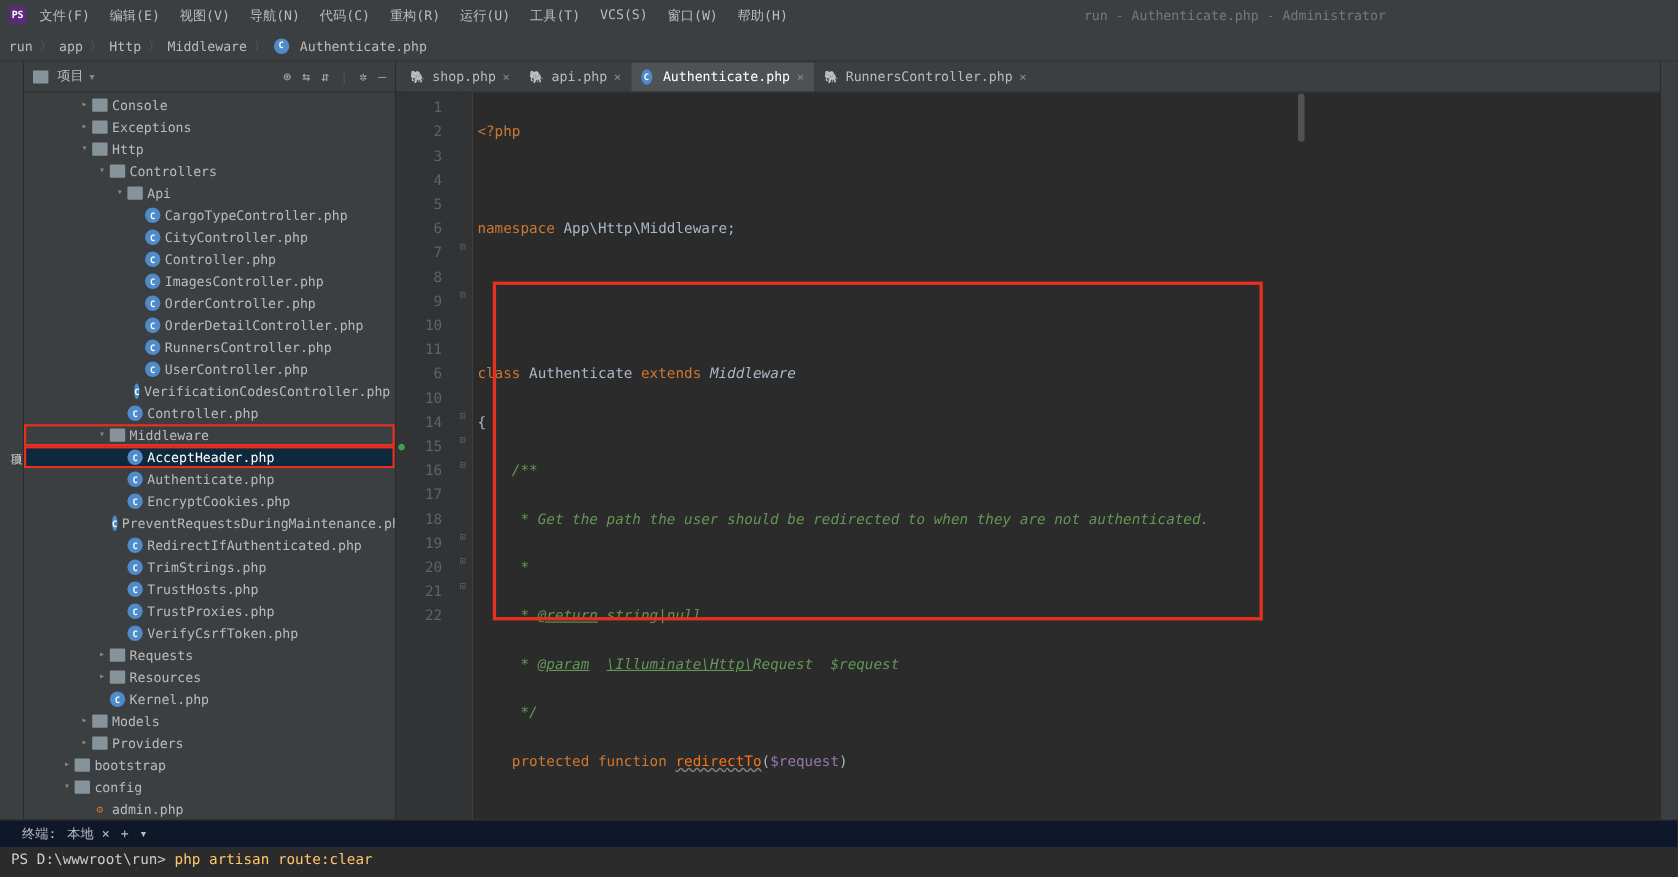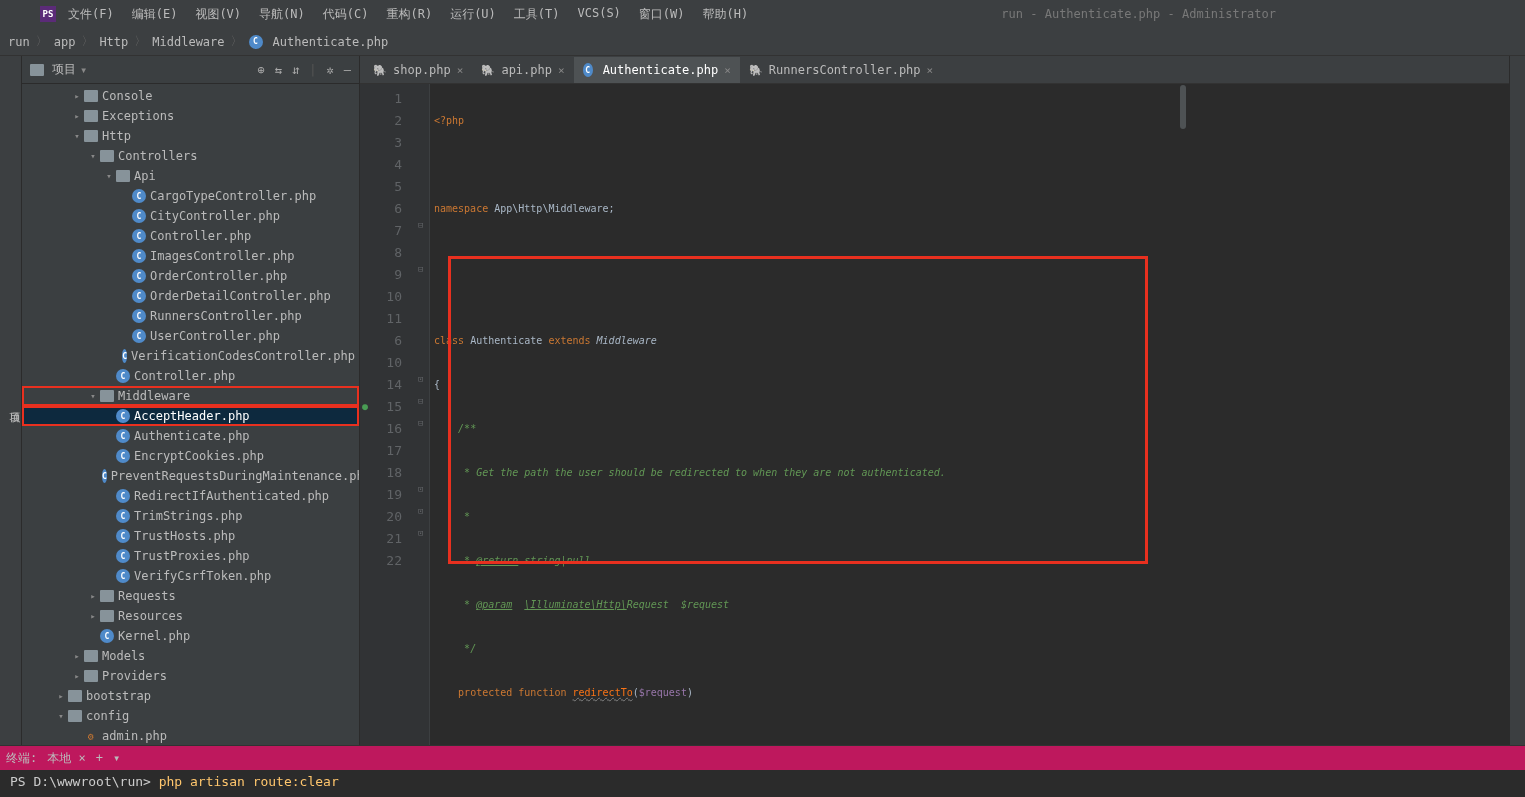--- a/index.html
+++ b/index.html
@@ -1,17 +1,17 @@
 <!DOCTYPE html>
 <html><head>
 <meta charset="utf-8">
 <style>
 * { margin:0; padding:0; box-sizing:border-box; font-family:"Microsoft YaHei",Consolas,monospace; }
 body { background:#3c3f41; color:#bbb; font-size:12px; width:1525px; height:797px; overflow:hidden; display:flex; flex-direction:column; }
-.titlebar { height:28px; background:#3c3f41; display:flex; align-items:center; padding:0 8px; gap:4px;margin-left:32px; }
+.titlebar { height:28px; background:#3c3f41; display:flex; align-items:center; padding:0 8px; gap:4px; }
 .logo { width:16px; height:16px; background:#5b2b78; display:flex; align-items:center; justify-content:center; color:#fff; font-size:9px; font-weight:bold; }
 .menu { display:flex; gap:2px; }
 .menu span { padding:4px 8px; cursor:pointer; color:#bbb; }
 .wintitle { flex:1; text-align:center; color:#787878; }
 .breadcrumb { height:28px; background:#3c3f41; display:flex; align-items:center; padding:0 8px; gap:6px; color:#bbb; border-bottom:1px solid #323232; }
 .breadcrumb .sep { color:#666; }
 .main { flex:1; display:flex; overflow:hidden; }
 .leftstrip { width:22px; background:#3c3f41; border-right:1px solid #2b2b2b; writing-mode:vertical-rl; text-align:center; padding-top:6px; color:#bbb; font-size:11px; }
 .sidebar { width:338px; background:#3b3f41; display:flex; flex-direction:column; border-right:1px solid #2b2b2b; }
 .sb-header { height:28px; display:flex; align-items:center; padding:0 8px; border-bottom:1px solid #2b2b2b; gap:6px; }
@@ -30,32 +30,32 @@
 .tabs { height:28px; background:#3c3f41; display:flex; align-items:flex-end; padding-left:4px; border-bottom:1px solid #323232; }
 .tab { height:26px; display:flex; align-items:center; padding:0 8px; gap:6px; background:#3c3f41; color:#bbb; border:1px solid transparent; cursor:pointer; }
 .tab.active { background:#4e5254; color:#fff; }
 .tab .close { color:#888; font-size:11px; }
 .tab-icon { width:14px; height:14px; display:inline-flex; align-items:center; justify-content:center; font-size:9px; }
 .code-area { flex:1; display:flex; overflow:hidden; position:relative; }
 .gutter { width:56px; background:#313335; color:#606366; text-align:right; padding:4px 14px 4px 4px; font-family:Consolas,monospace; font-size:13px; line-height:22px; position:relative; }
 .gutter .ln { height:22px; }
 .fold-strip { width:14px; background:#313335; border-right:1px solid #3c3f41; position:relative; }
 .fold-strip .fm { position:absolute; left:2px; color:#606366; font-size:9px; }
-.code { flex:1; padding:4px 0 4px 4px; font-family:Consolas,monospace; font-size:10px; line-height:22px; color:#a9b7c6; white-space:pre; position:relative; }
+.code { flex:1; padding:4px 0 4px 4px; font-family:Consolas,monospace; font-size:13px; line-height:22px; color:#a9b7c6; white-space:pre; position:relative; }
 .code .line { height:22px; }
 .kw { color:#cc7832; }
 .italic { font-style:italic; color:#a9b7c6; }
 .doc { color:#629755; font-style:italic; }
 .tag { color:#629755; font-style:italic; text-decoration:underline; }
 .var { color:#9876aa; }
 .func { color:#f97316; }
 .uline { text-decoration:underline wavy #808080; }
 .redbox { position:absolute; border:3px solid #e8301f; pointer-events:none; }
 .terminal { height:52px; background:#2b2b2b; border-top:1px solid #323232; display:flex; flex-direction:column; }
-.term-tabs { height:24px; background:#be185d; display:flex; align-items:center; padding:0 6px; gap:10px; color:#bbb; font-size:12px; }
+.term-tabs { height:24px; background:#0f172a; display:flex; align-items:center; padding:0 20px; gap:10px; color:#bbb; font-size:12px; }
 .term-body { flex:1; padding:4px 10px; font-family:Consolas,monospace; font-size:13px; color:#ccc; }
 .term-cmd { color:#ffc66d; }
 .statusbar-r { position:absolute; right:0; top:56px; width:16px; bottom:52px; background:#3c3f41; border-left:1px solid #2b2b2b; }
 .mod-dot { position:absolute; left:2px; color:#499c54; font-size:10px; }
 .scrollthumb { position:absolute; right:339px; top:85px; width:6px; height:44px; background:#4e5254; border-radius:3px; }
 </style>
 </head>
 <body>
 
 <div class="titlebar">

